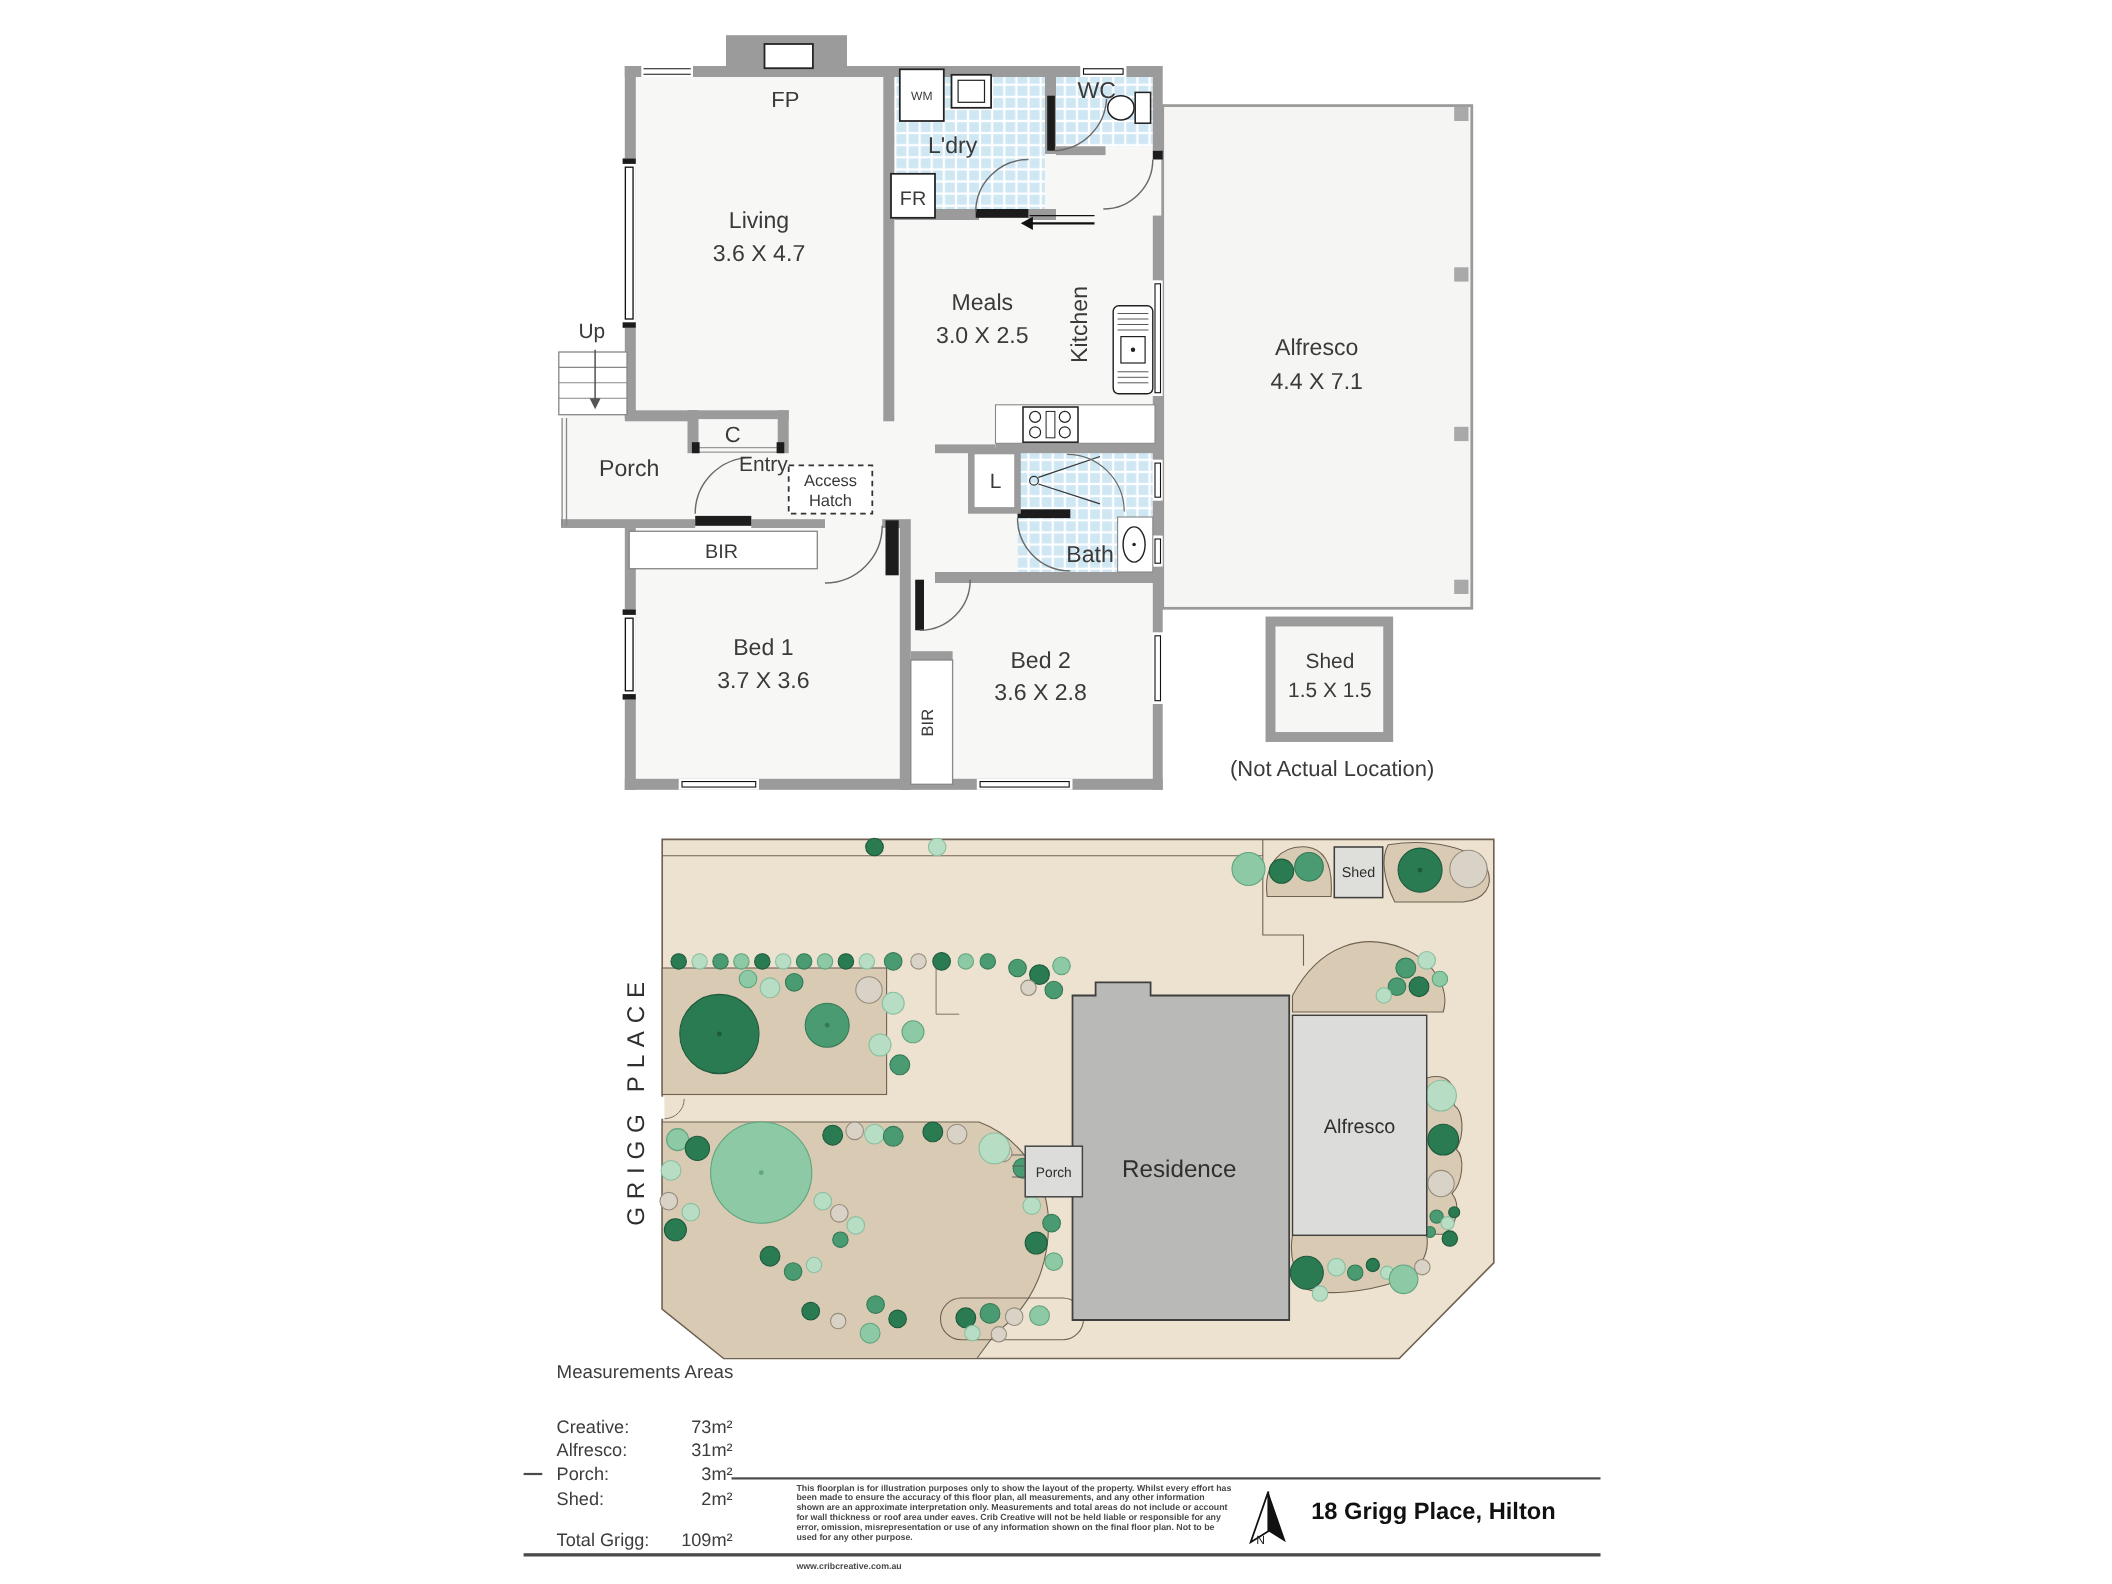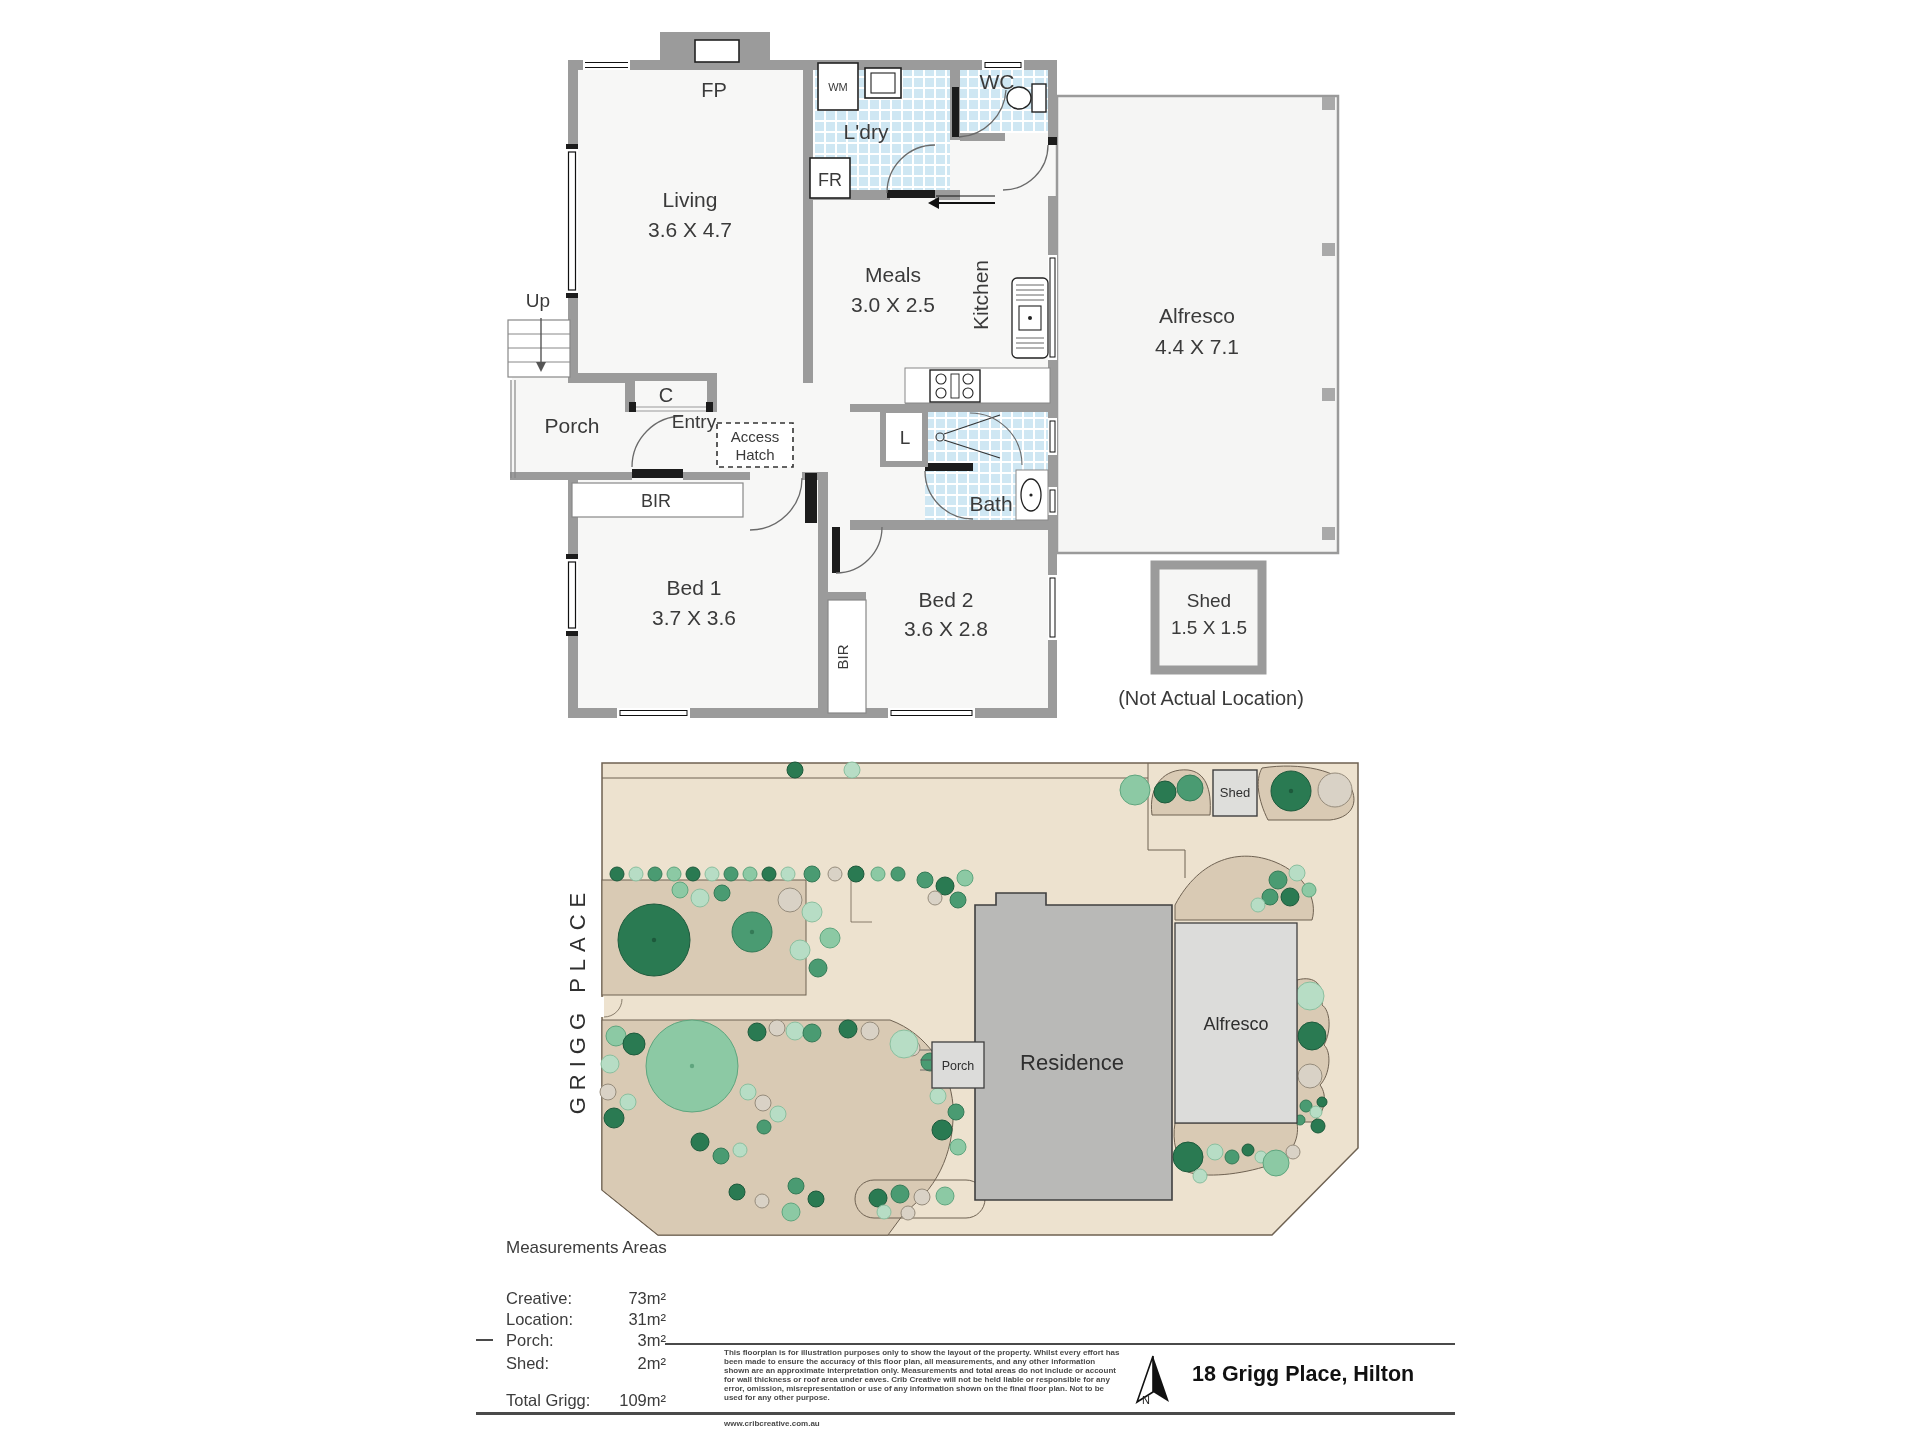--- a/index.html
+++ b/index.html
@@ -383,21 +383,21 @@
     </g>
   </svg>
 
   <div class="abs areas-title">Measurements Areas</div>
 
   <div class="abs area-row" style="top:1289px;">
     <span>Creative:</span>
     <span>73m²</span>
   </div>
   <div class="abs area-row" style="top:1310px;">
-    <span>Location:</span>
+    <span>Alfresco:</span>
     <span>31m²</span>
   </div>
   <div class="abs area-row" style="top:1331px;text-align:right;">
     <span>Porch:</span>
     <span>3m²</span>
   </div>
   <div class="abs area-row" style="top:1352px;align-items:flex-end;">
     <span>Shed:</span>
     <span>2m²</span>
   </div>

